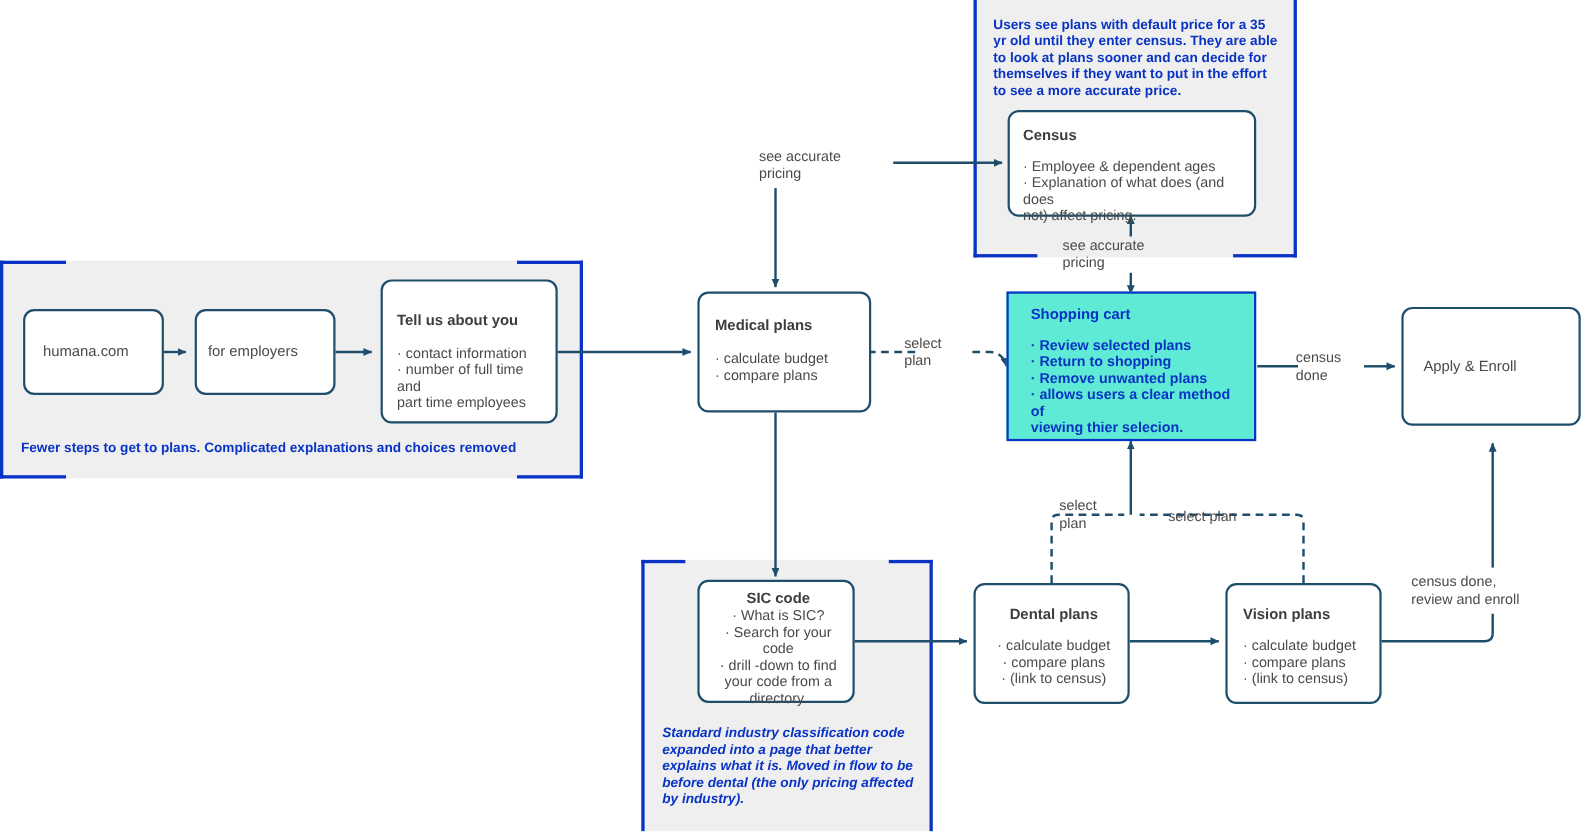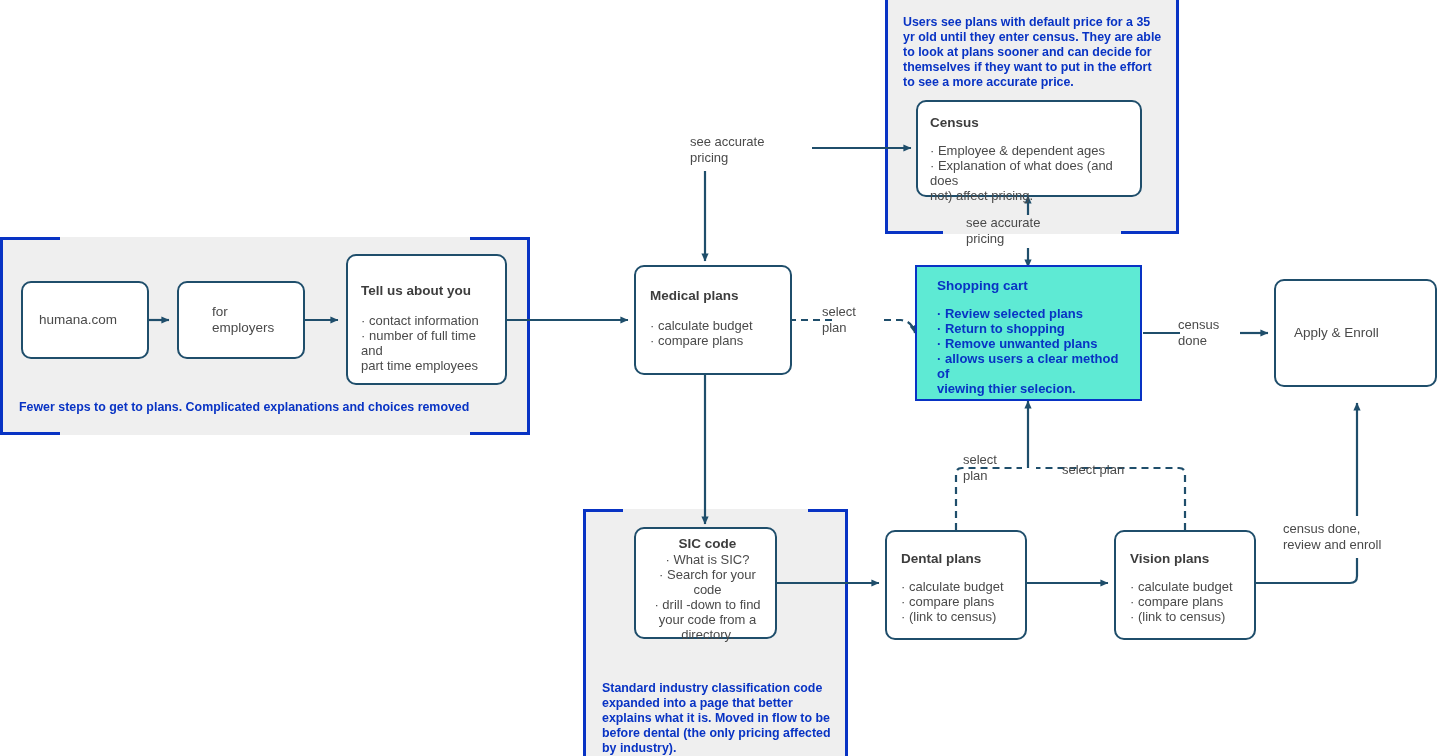--- a/index.html
+++ b/index.html
@@ -101,21 +101,21 @@
 
       <path d="M1256,583 L1350,583 Q1357,583 1357,576 L1357,558"></path>
       <path d="M1357,516 L1357,403" marker-end="url(#ah)"></path>
     </g>
   </svg>
 
   <div class="node plain" style="left:21px;top:281px;width:128px;height:78px;padding:0 16px;">
     <div class="title">humana.com</div>
   </div>
 
-  <div class="node plain" style="left:177px;top:281px;width:128px;height:78px;padding:0 33px;">
+  <div class="node plain" style="left:177px;top:281px;width:128px;height:78px;padding:0 10px;">
     <div class="title">for employers</div>
   </div>
 
   <div class="node" style="left:346px;top:254px;width:161px;height:131px;padding:27px 12px 0 13px;">
     <div class="title">Tell us about you</div>
     <div class="bullets" style="margin-top:14px;">· contact information
 · number of full time and
 part time employees</div>
   </div>
 
@@ -147,39 +147,39 @@
 
   <div class="node" style="left:634px;top:527px;width:143px;height:112px;padding:7px 10px 0 14px;text-align:center;">
     <div class="title">SIC code</div>
     <div class="bullets" style="margin-top:0;">· What is SIC?
 · Search for your code
 · drill -down to find
 your code from a
 directory.</div>
   </div>
 
-  <div class="node" style="left:885px;top:530px;width:142px;height:110px;padding:19px 10px 0 14px;">
+  <div class="node" style="left:885px;top:530px;width:142px;height:110px;padding:19px 10px 0 14px;text-align:center;">
     <div class="title">Dental plans</div>
     <div class="bullets" style="margin-top:12px;">· calculate budget
 · compare plans
 · (link to census)</div>
   </div>
 
   <div class="node" style="left:1114px;top:530px;width:142px;height:110px;padding:19px 10px 0 14px;">
     <div class="title">Vision plans</div>
     <div class="bullets" style="margin-top:12px;">· calculate budget
 · compare plans
 · (link to census)</div>
   </div>
 
   <div class="anno" style="left:19px;top:400px;width:490px;">Fewer steps to get to plans. Complicated explanations and choices removed</div>
 
   <div class="anno" style="left:903px;top:15px;width:262px;">Users see plans with default price for a 35 yr old until they enter census. They are able to look at plans sooner and can decide for themselves if they want to put in the effort to see a more accurate price.</div>
 
-  <div class="anno" style="left:602px;top:681px;width:243px;">Standard industry classification code expanded into a page that better explains what it is. Moved in flow to be before dental (the only pricing affected by industry).</div>
+  <div class="anno" style="left:602px;top:659px;width:243px;font-style:italic;">Standard industry classification code expanded into a page that better explains what it is. Moved in flow to be before dental (the only pricing affected by industry).</div>
 
   <div class="elabel" style="left:690px;top:134px;width:124px;">see accurate
 pricing</div>
 
   <div class="elabel" style="left:966px;top:215px;width:124px;">see accurate
 pricing</div>
 
   <div class="elabel" style="left:822px;top:304px;width:60px;">select
 plan</div>
 

